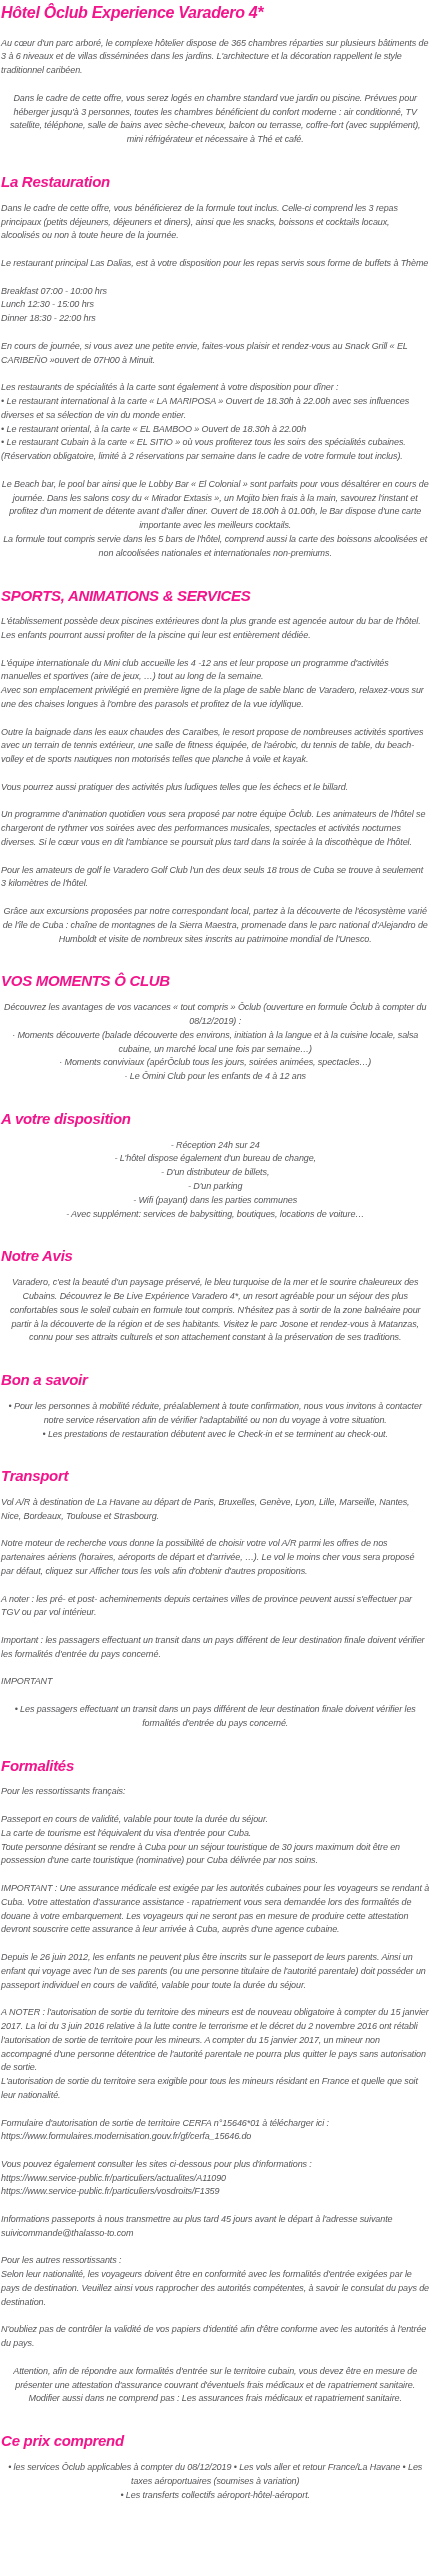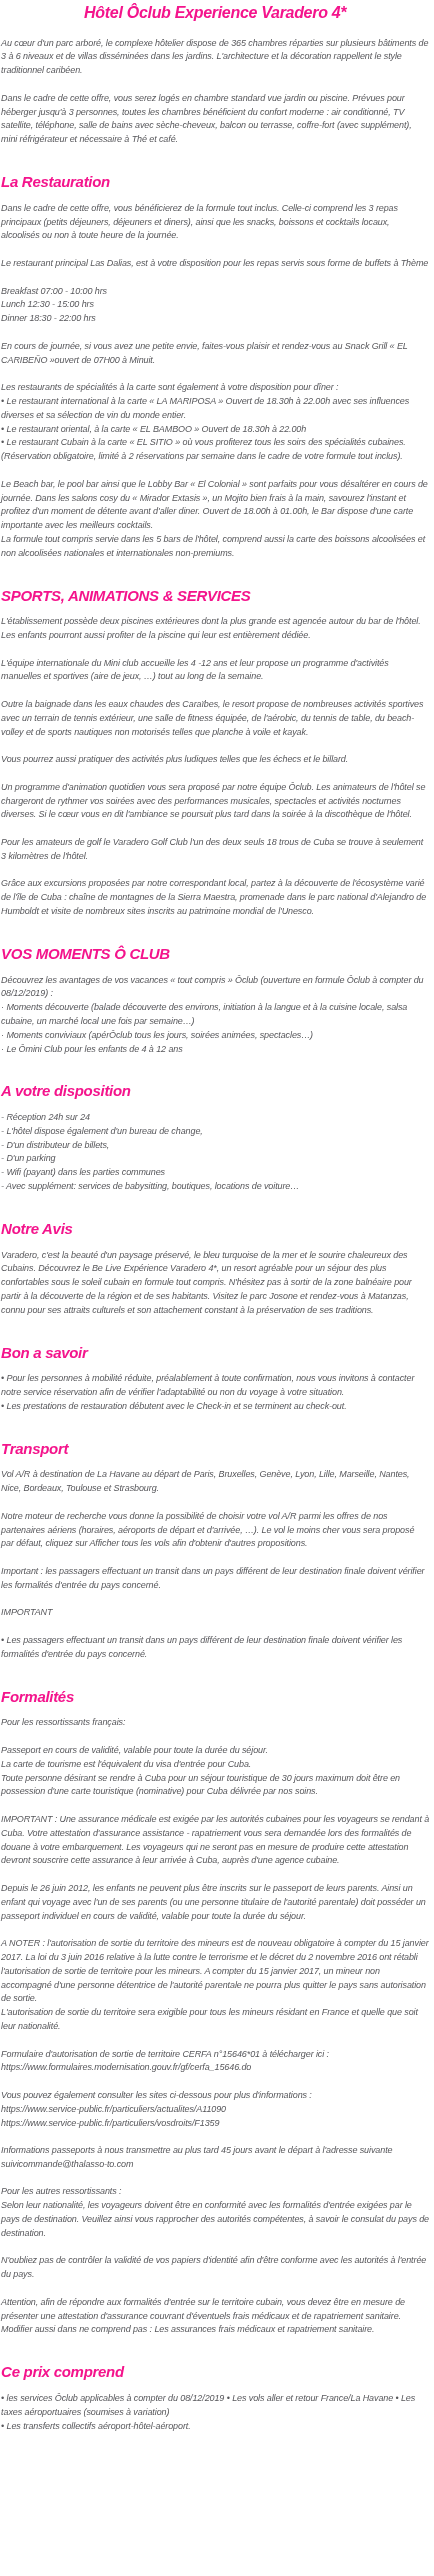--- a/index.html
+++ b/index.html
@@ -17,36 +17,36 @@
     letter-spacing: -0.1px;
   }
   h1.page-title {
     color: var(--heading-color, #f4148c);
     font-size: 16px;
     line-height: 1.15;
     font-weight: 700;
     font-style: italic;
     margin: 1.1px 0 13.8px 0;
     letter-spacing: -0.3px;
-    text-align: center;
   }
   h2.section-heading {
     color: var(--heading-color, #f4148c);
     font-size: 15px;
     line-height: 1.15;
     font-weight: 700;
     font-style: italic;
     margin: 26px 0 11.5px 0;
     letter-spacing: -0.3px;
   }
   .block {
     margin: 0 0 13.8px 0;
   }
   .block:last-child {
     margin-bottom: 0;
+    text-align: center;
   }
   .block p {
     margin: 0;
     font-size: 9px;
     line-height: 13.8px;
   }
   .block p[data-name="url-link"] {
     word-break: break-all;
   }
 </style>
@@ -91,20 +91,21 @@
           <p data-name="paragraph">La formule tout compris servie dans les 5 bars de l'hôtel, comprend aussi la carte des boissons alcoolisées et non alcoolisées nationales et internationales non-premiums.</p>
         </div>
       </section>
       <section data-name="section-sports-animations-services">
         <h2 class="section-heading" data-name="section-heading-sports-animations-services">SPORTS, ANIMATIONS &amp; SERVICES</h2>
         <div class="block" data-name="text-block">
           <p data-name="paragraph">L'établissement possède deux piscines extérieures dont la plus grande est agencée autour du bar de l'hôtel. Les enfants pourront aussi profiter de la piscine qui leur est entièrement dédiée.</p>
         </div>
         <div class="block" data-name="text-block">
           <p data-name="paragraph">L'équipe internationale du Mini club accueille les 4 -12 ans et leur propose un programme d'activités manuelles et sportives (aire de jeux, …) tout au long de la semaine.</p>
+          <p data-name="paragraph">Avec son emplacement privilégié en première ligne de la plage de sable blanc de Varadero, relaxez-vous sur une des chaises longues à l'ombre des parasols et profitez de la vue idyllique.</p>
         </div>
         <div class="block" data-name="text-block">
           <p data-name="paragraph">Outre la baignade dans les eaux chaudes des Caraïbes, le resort propose de nombreuses activités sportives avec un terrain de tennis extérieur, une salle de fitness équipée, de l'aérobic, du tennis de table, du beach-volley et de sports nautiques non motorisés telles que planche à voile et kayak.</p>
         </div>
         <div class="block" data-name="text-block">
           <p data-name="paragraph">Vous pourrez aussi pratiquer des activités plus ludiques telles que les échecs et le billard.</p>
         </div>
         <div class="block" data-name="text-block">
           <p data-name="paragraph">Un programme d'animation quotidien vous sera proposé par notre équipe Ôclub. Les animateurs de l'hôtel se chargeront de rythmer vos soirées avec des performances musicales, spectacles et activités nocturnes diverses. Si le cœur vous en dit l'ambiance se poursuit plus tard dans la soirée à la discothèque de l'hôtel.</p>
         </div>
@@ -150,20 +151,23 @@
       </section>
       <section data-name="section-transport">
         <h2 class="section-heading" data-name="section-heading-transport">Transport</h2>
         <div class="block" data-name="text-block">
           <p data-name="paragraph">Vol A/R à destination de La Havane au départ de Paris, Bruxelles, Genève, Lyon, Lille, Marseille, Nantes, Nice, Bordeaux, Toulouse et Strasbourg.</p>
         </div>
         <div class="block" data-name="text-block">
           <p data-name="paragraph">Notre moteur de recherche vous donne la possibilité de choisir votre vol A/R parmi les offres de nos partenaires aériens (horaires, aéroports de départ et d'arrivée, …). Le vol le moins cher vous sera proposé par défaut, cliquez sur Afficher tous les vols afin d'obtenir d'autres propositions.</p>
         </div>
         <div class="block" data-name="text-block">
+          <p data-name="paragraph">A noter : les pré- et post- acheminements depuis certaines villes de province peuvent aussi s'effectuer par TGV ou par vol intérieur.</p>
+        </div>
+        <div class="block" data-name="text-block">
           <p data-name="paragraph">Important : les passagers effectuant un transit dans un pays différent de leur destination finale doivent vérifier les formalités d'entrée du pays concerné.</p>
         </div>
         <div class="block" data-name="text-block">
           <p data-name="paragraph">IMPORTANT</p>
         </div>
         <div class="block" data-name="text-block">
           <p data-name="paragraph">• Les passagers effectuant un transit dans un pays différent de leur destination finale doivent vérifier les formalités d'entrée du pays concerné.</p>
         </div>
       </section>
       <section data-name="section-formalites">

